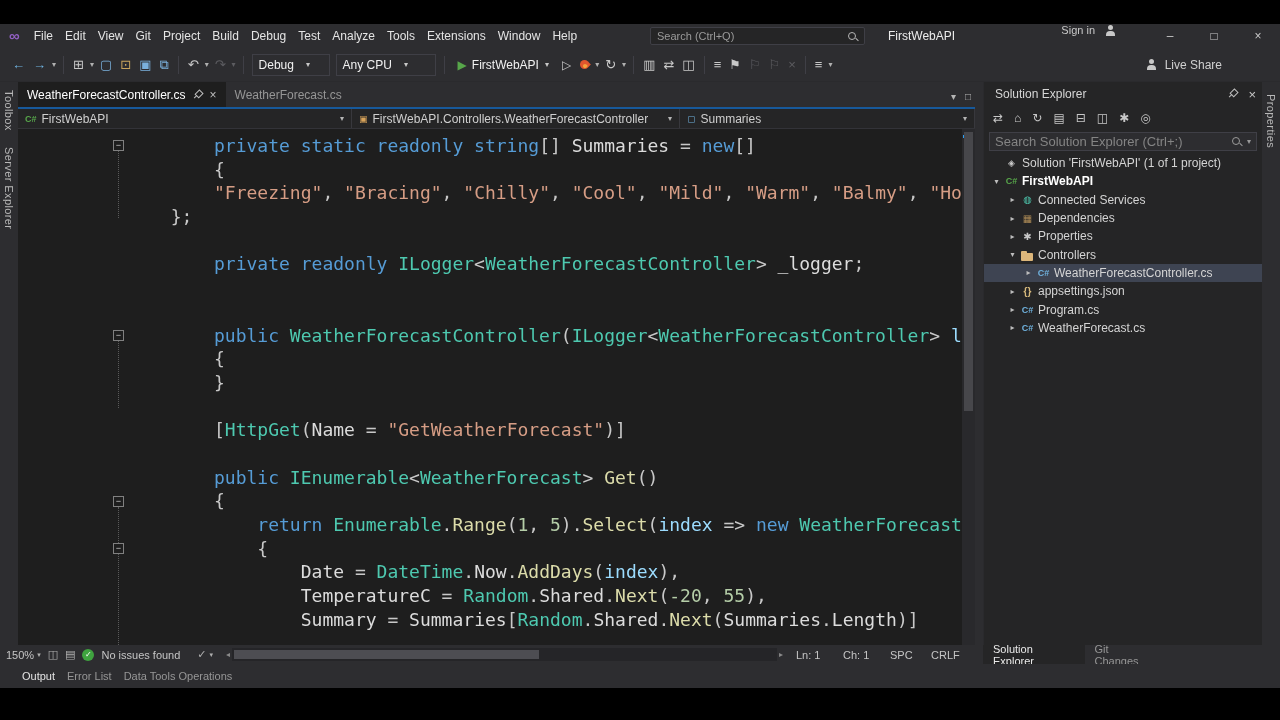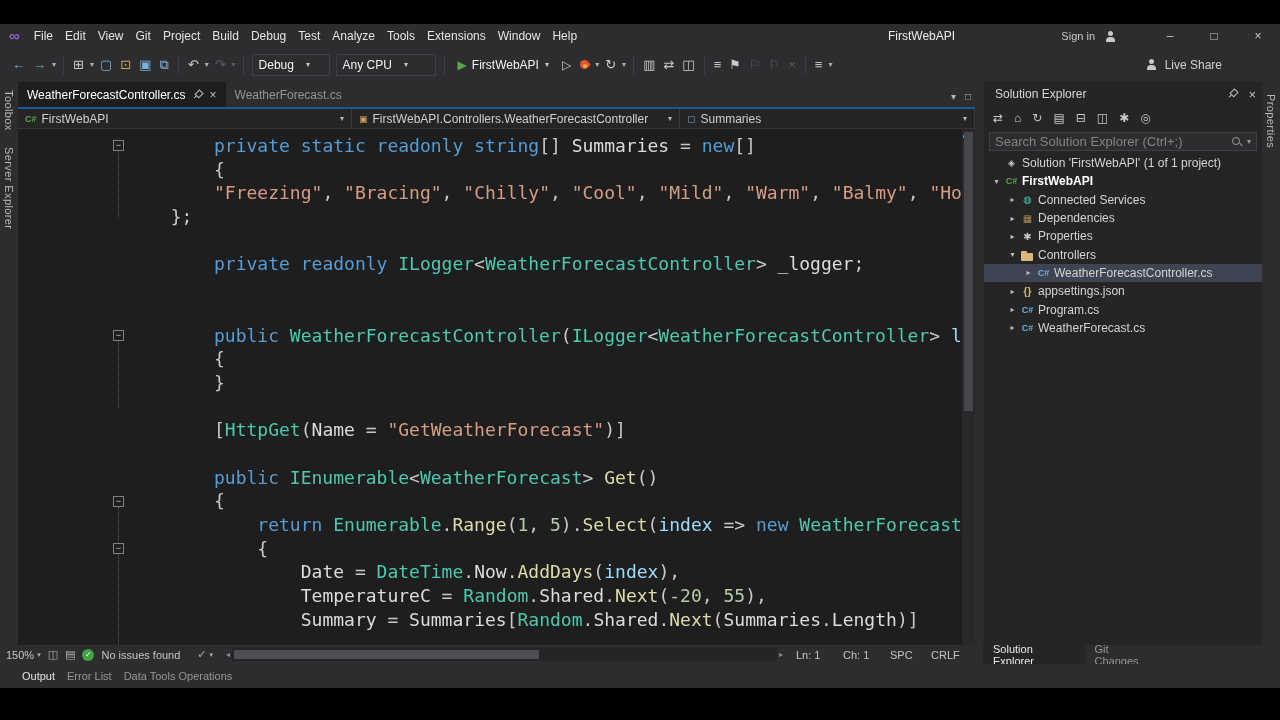--- a/index.html
+++ b/index.html
@@ -18,21 +18,21 @@
   .titlebar{position:relative;height:24px;background:var(--chrome);display:flex;align-items:center}
   .vs-logo{font-size:15px;color:#9260c4;padding:0 8px 0 9px;font-weight:bold;line-height:24px}
   .menubar{display:flex;height:100%;align-items:center}
   .menu-item{font-size:12px;color:#e4e4e4;padding:0 6px;line-height:24px;cursor:default}
   .qsearch{position:absolute;left:650px;top:3px;width:215px;height:18px;display:flex;align-items:center;background:var(--panel);border:1px solid var(--border);border-radius:2px;padding:0 6px}
   .qsearch-text{flex:1;font-size:11px;color:#9a9a9a}
   .mag{position:relative;width:11px;height:11px;display:inline-block}
   .mag::before{content:"";position:absolute;left:1px;top:1px;width:6px;height:6px;border:1px solid #b5b5b5;border-radius:50%}
   .mag::after{content:"";position:absolute;left:8px;top:8px;width:4px;height:1px;background:#b5b5b5;transform:rotate(45deg)}
   .sol-badge{position:absolute;left:888px;top:0;line-height:24px;font-size:12px;color:#ececec}
-  .tb-right{position:absolute;right:0;top:0;height:24px;display:flex;align-items:center}
+  .tb-right{position:absolute;right:0;top:0;height:24px;display:flex;}
   .signin{font-size:11px;color:#c8c8c8;margin-right:9px}
   .person{position:relative;width:14px;height:13px;margin-right:30px}
   .person::before{content:"";position:absolute;left:4px;top:1px;width:5px;height:5px;border-radius:50%;background:#c8c8c8}
   .person::after{content:"";position:absolute;left:2px;top:7px;width:9px;height:5px;border-radius:4px 4px 0 0;background:#c8c8c8}
   .wbtn{width:44px;height:24px;text-align:center;line-height:24px;font-size:12px;color:#c8c8c8}
 
   
   .toolbar{position:relative;height:34px;background:var(--chrome);display:flex;align-items:center;padding-left:8px;border-bottom:1px solid #2a2a2d}
   .tbi{font-size:13px;color:#c8c8c8;padding:0 4px;line-height:22px}
   .tbi.dis{color:#5c5c60}
@@ -167,20 +167,24 @@
           <span class="menu-item">Project</span>
           <span class="menu-item">Build</span>
           <span class="menu-item">Debug</span>
           <span class="menu-item">Test</span>
           <span class="menu-item">Analyze</span>
           <span class="menu-item">Tools</span>
           <span class="menu-item">Extensions</span>
           <span class="menu-item">Window</span>
           <span class="menu-item">Help</span>
         </nav>
+      <div class="qsearch">
+        <span class="qsearch-text">Search (Ctrl+Q)</span>
+        <span class="mag"></span>
+      </div>
       <span class="sol-badge">FirstWebAPI</span>
       <div class="tb-right">
         <span class="signin">Sign in</span>
         <span class="person"></span>
         <span class="wbtn">–</span>
         <span class="wbtn">□</span>
         <span class="wbtn">×</span>
       </div>
     </div>
 

